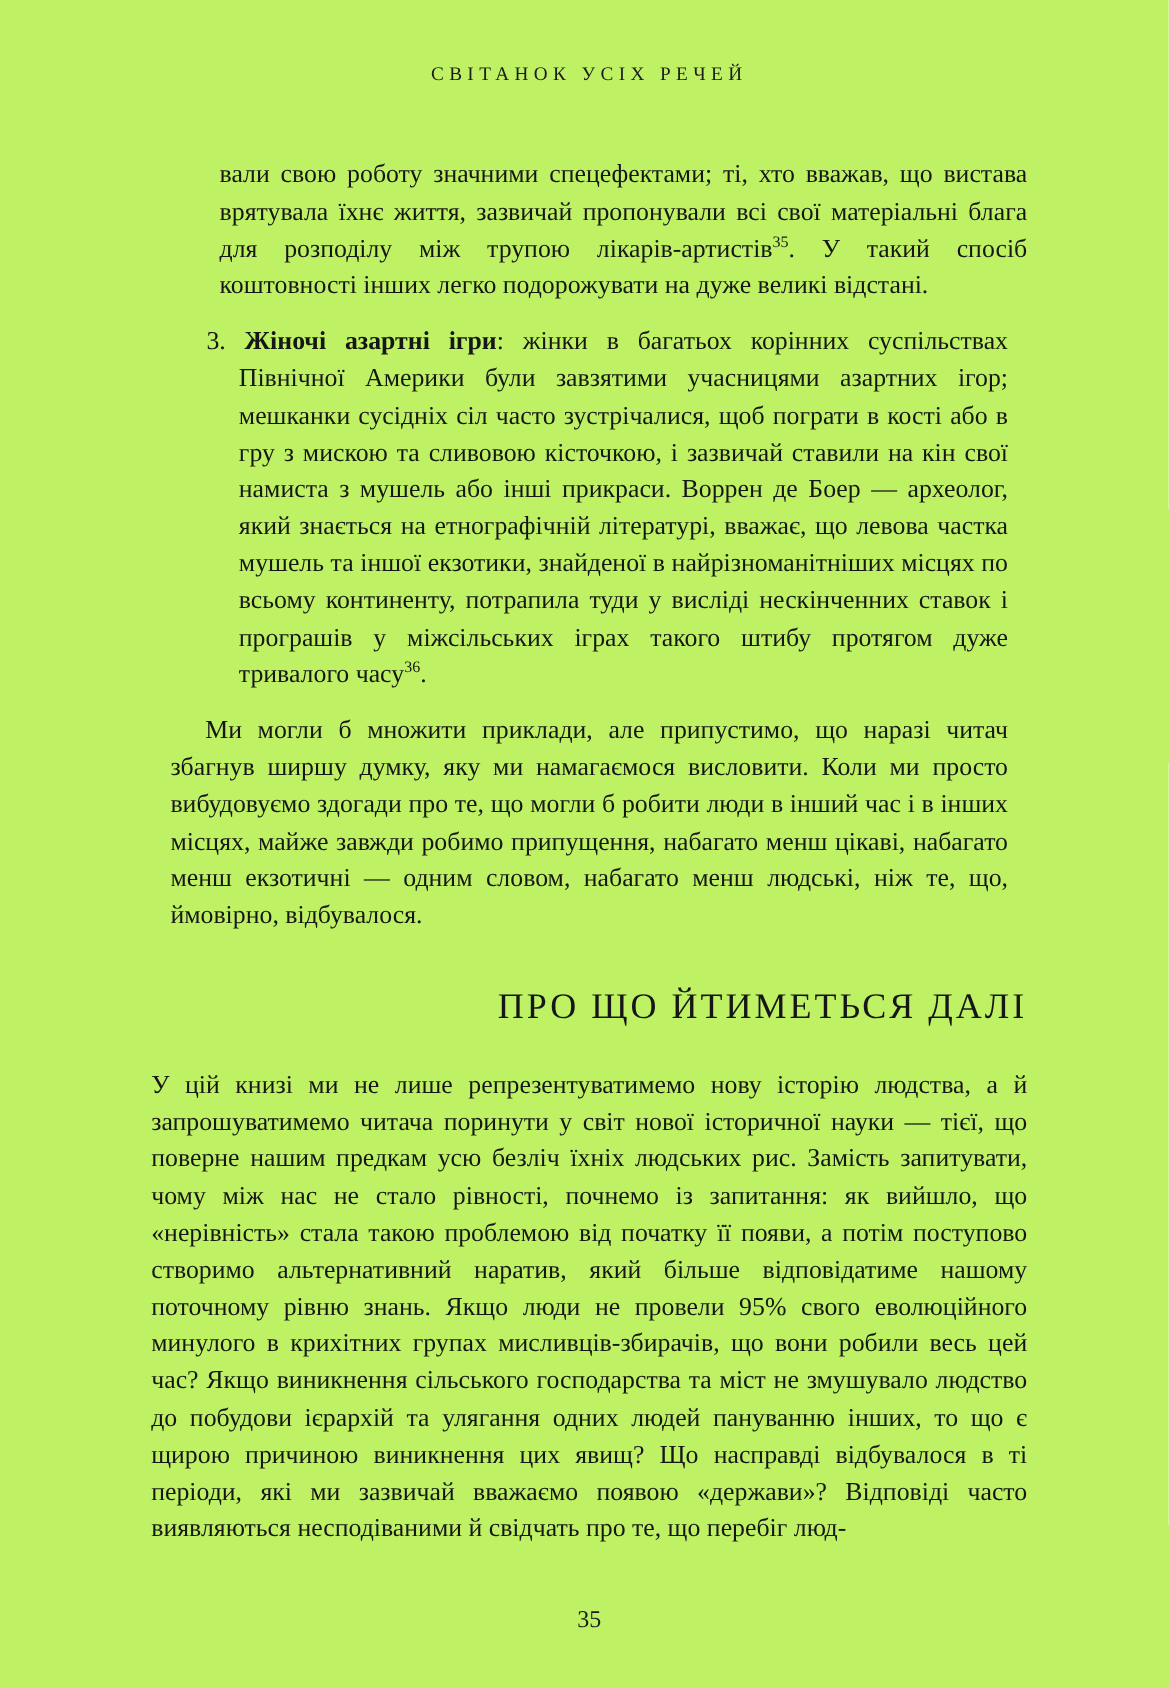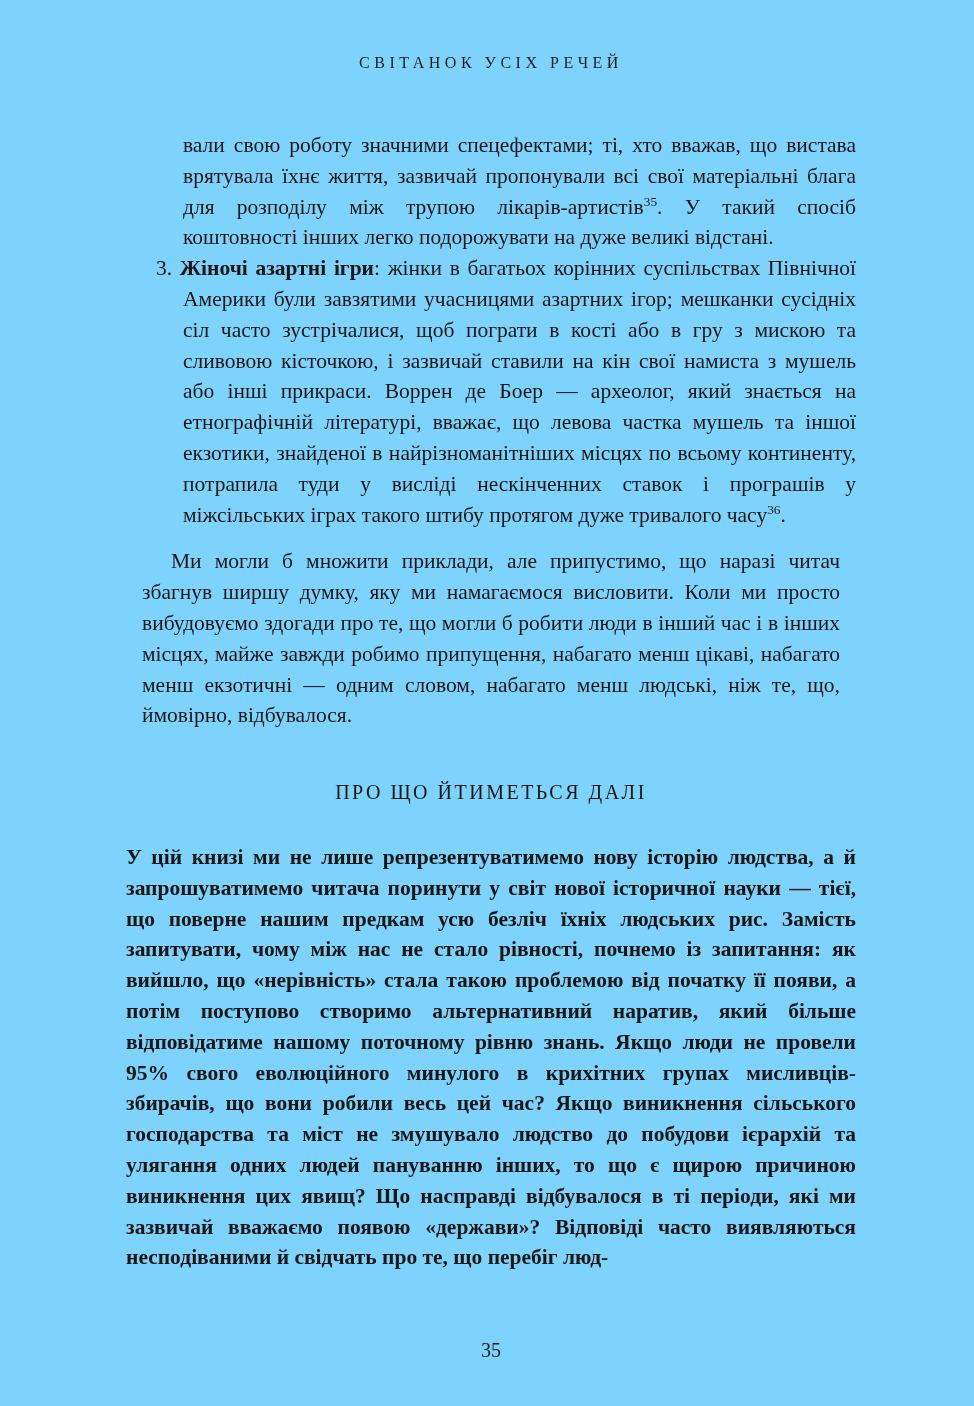--- a/index.html
+++ b/index.html
@@ -5,21 +5,21 @@
   html, body {
     margin: 0;
     padding: 0;
     background: #ffffff;
   }
   .page {
     position: relative;
     width: 974px;
     height: 1406px;
     margin: 0 auto;
-    background: #7dd3fc;
+    background: #bef264;
     box-sizing: border-box;
     padding: 54px 118px 0 126px;
     font-family: "Liberation Serif", "DejaVu Serif", serif;
     color: #161616;
     overflow: hidden;
   }
   .running-head {
     text-align: center;
     font-size: 16px;
     letter-spacing: 4.5px;
@@ -31,43 +31,42 @@
     line-height: 30.8px;
     text-align: justify;
   }
   .indented-block {
     margin-left: 57px;
   }
   .para {
     margin: 0;
   }
   .list-item {
-    margin: 0;
+    margin: 16px;
     text-indent: -27px;
   }
   .list-number {
     display: inline;
   }
   .list-title {
     font-weight: bold;
   }
   .indent-first {
     margin: 16px;
     text-indent: 29px;
   }
   .no-indent {
     margin: 0;
     text-indent: 0;
-    font-weight: bold;
   }
   .section-heading {
-    font-size: 20px;
+    font-size: 30px;
     font-weight: normal;
     letter-spacing: 2.5px;
-    text-align: center;
+    text-align: right;
     margin: 46px 0 34px 0;
     text-indent: 0;
   }
   sup.footnote-ref {
     font-size: 0.62em;
     line-height: 0;
     vertical-align: super;
   }
   .page-number {
     position: absolute;

